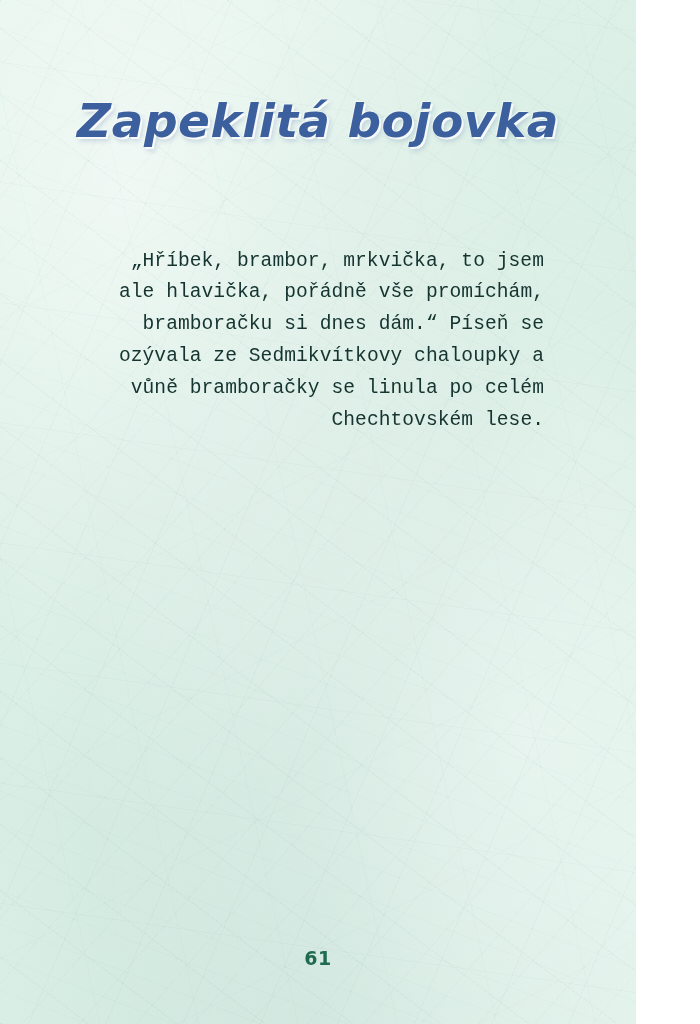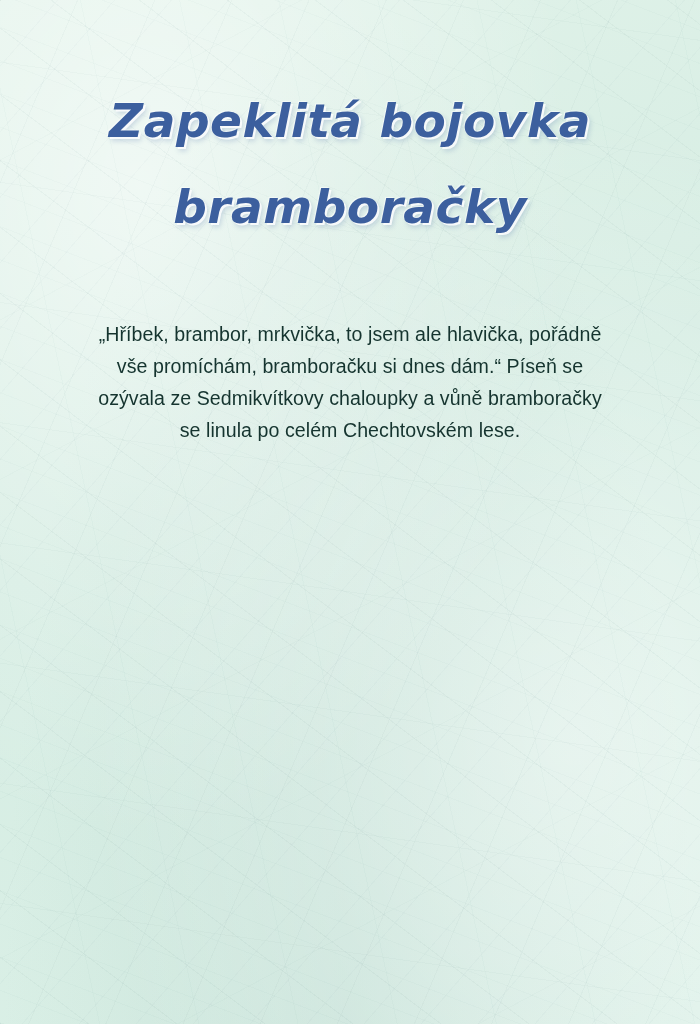--- a/index.html
+++ b/index.html
@@ -7,21 +7,21 @@
     padding: 0;
   }
   body {
     width: 700px;
     height: 1024px;
     overflow: hidden;
     font-family: "Liberation Serif", serif;
   }
   .page {
     position: relative;
-    width: 700px;
+    width: 636px;
     height: 1024px;
     box-sizing: border-box;
     background-color: #dcf0e6;
     background-image:
       radial-gradient(ellipse at 20% 18%, rgba(255,255,255,0.55) 0%, rgba(255,255,255,0) 55%),
       radial-gradient(ellipse at 82% 72%, rgba(255,255,255,0.45) 0%, rgba(255,255,255,0) 60%),
       radial-gradient(ellipse at 50% 100%, rgba(170,205,195,0.35) 0%, rgba(255,255,255,0) 70%),
       linear-gradient(160deg, #e2f3ea 0%, #d6ede3 45%, #dbf0e7 100%);
     overflow: hidden;
   }
@@ -70,26 +70,26 @@
       -1px -1px 0 rgba(255,255,255,0.5),
       3px 4px 5px rgba(60,95,158,0.22);
   }
   h1.title .line {
     display: block;
   }
   .body-text {
     padding: 70px 92px 0 92px;
   }
   .body-text p {
-    margin: 0 0 26px 0;
-    font-family: Liberation Sans, sans-serif;
+    margin: 12px 0 26px 0;
+    font-family: Liberation Mono, monospace;
     font-size: 19.6px;
     line-height: 1.63;
     color: #15342f;
-    text-align: center;
+    text-align: right;
     letter-spacing: 0.05px;
   }
   .body-text p:last-child {
     margin-bottom: 0;
   }
   .page-number {
     position: absolute;
     left: 0;
     right: 0;
     bottom: 55px;
@@ -106,22 +106,22 @@
 <body>
 
 <div class="page">
   <div class="texture"></div>
   <div class="texture2"></div>
 
   <div class="content">
 
     <h1 class="title">
       <span class="line">Zapeklitá bojovka</span>
-      <span class="line">bramboračky</span>
     </h1>
 
     <div class="body-text">
       <p>„Hříbek, brambor, mrkvička, to jsem ale hlavička, po­řádně vše promíchám, bramboračku si dnes dám.“ Píseň se ozývala ze Sedmikvítkovy chaloupky a vůně bramboračky se linula po celém Chechtovském lese.</p>
     </div>
 
   </div>
 
+  <div class="page-number">61</div>
 </div>
 
 </body></html>

